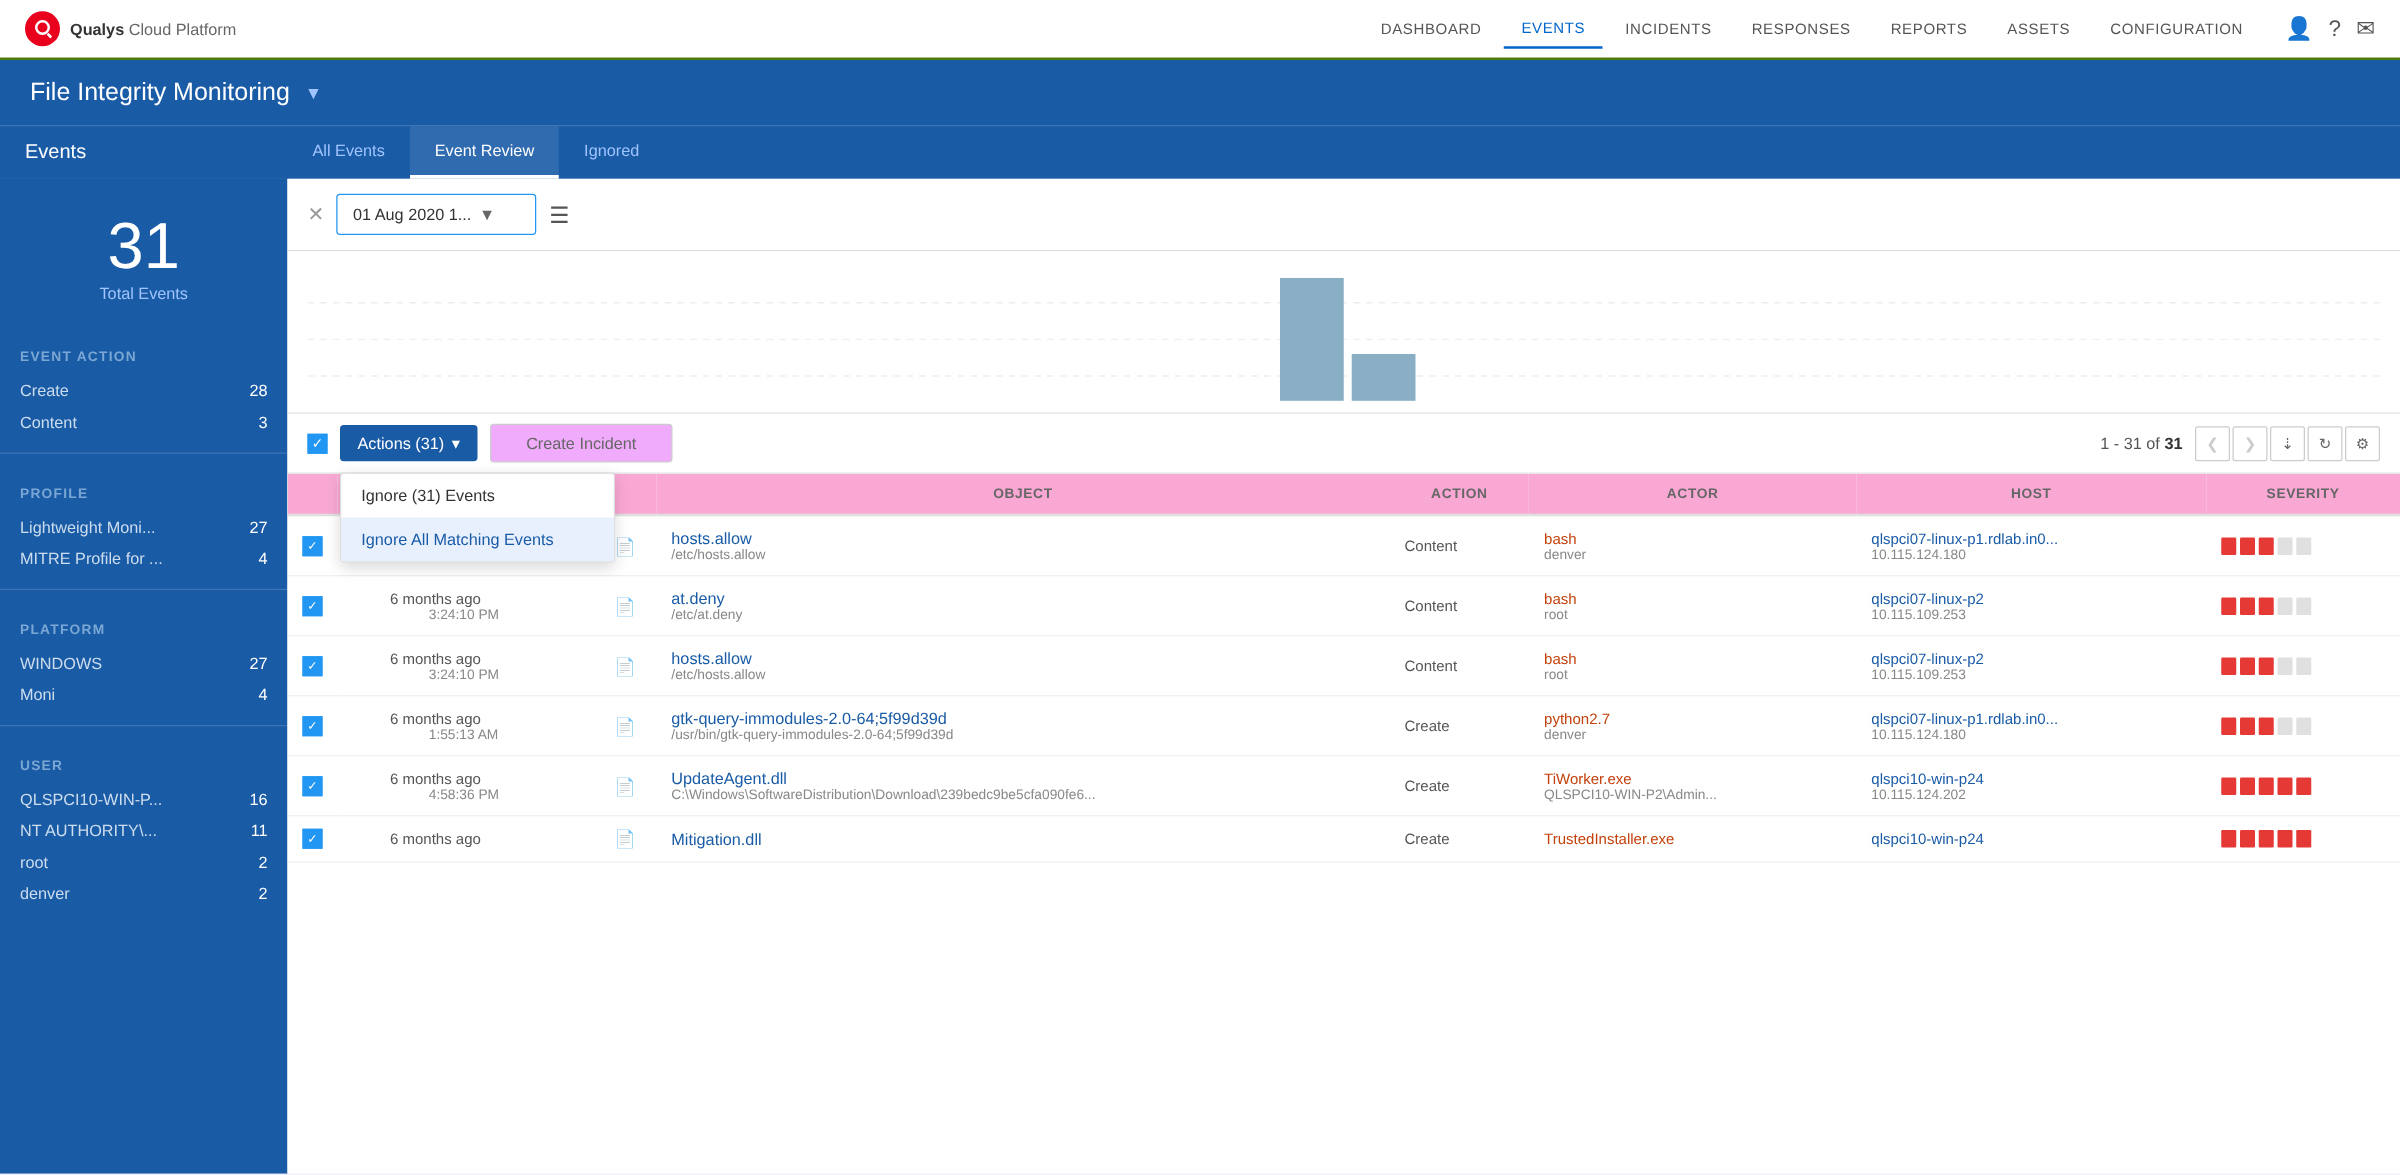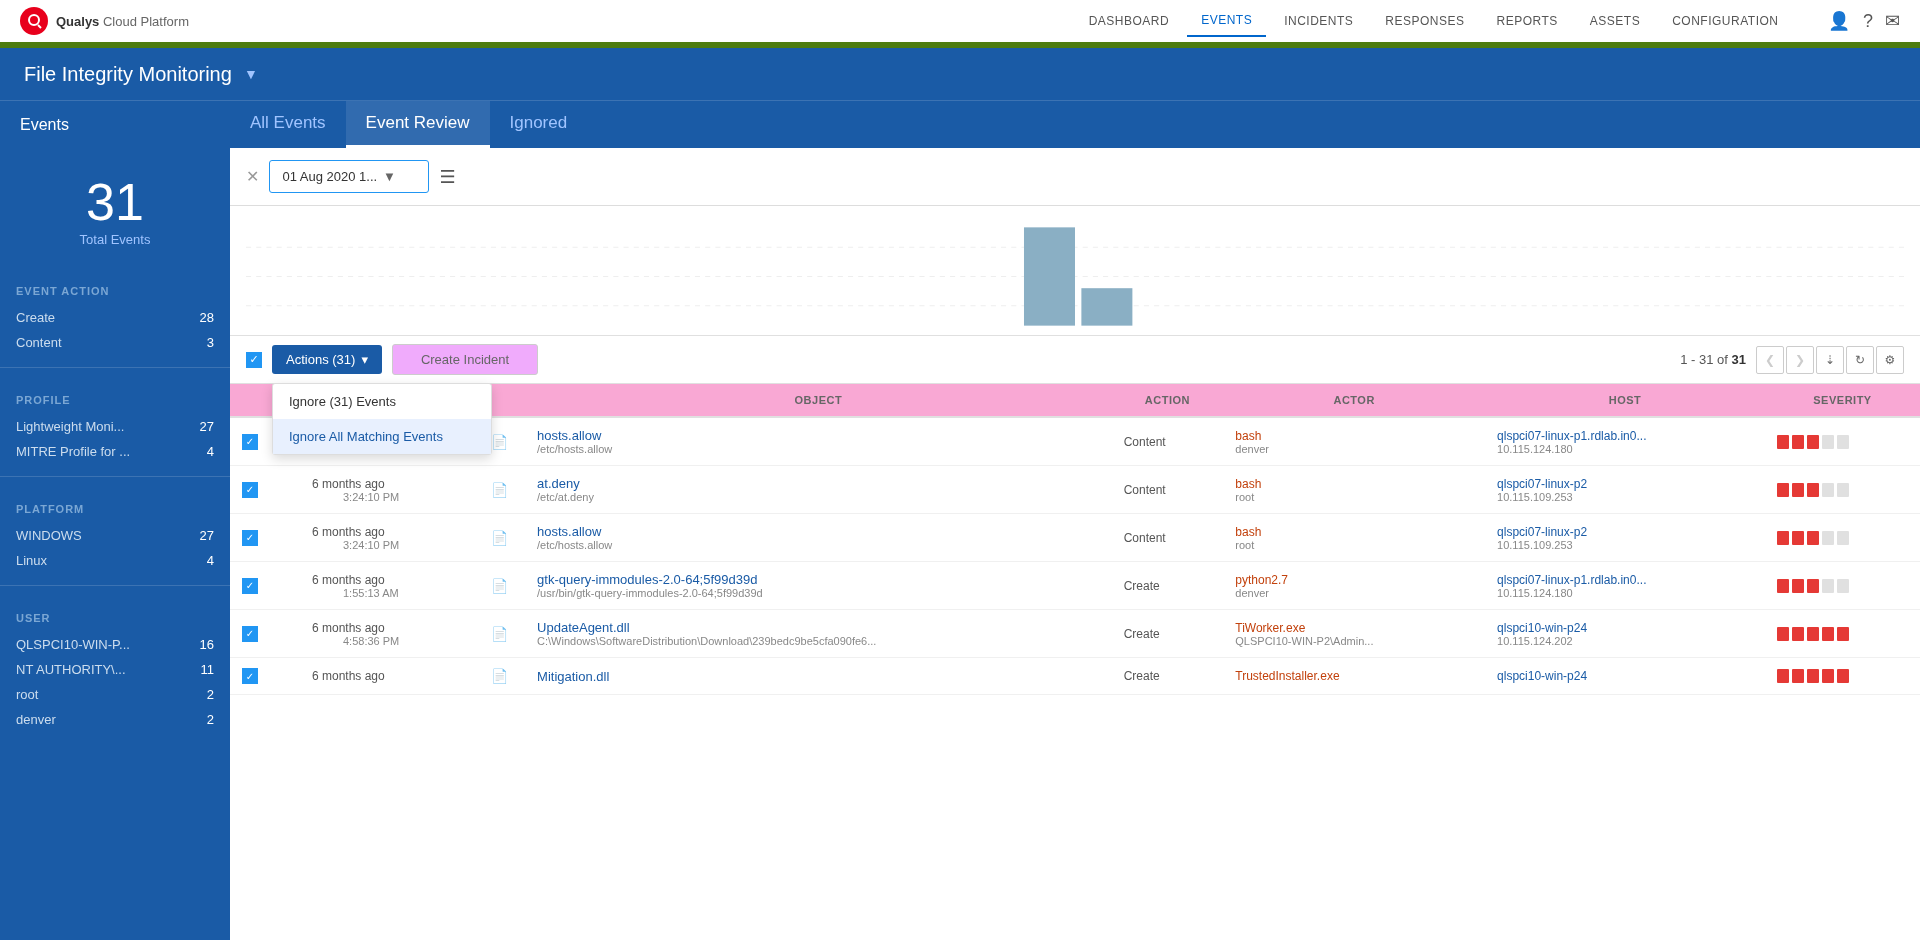--- a/index.html
+++ b/index.html
@@ -2,25 +2,25 @@
 <html><head>
   <meta charset="utf-8">
   <style>
     * { box-sizing: border-box; margin: 0; padding: 0; font-family: 'Segoe UI', Arial, sans-serif; }
     body { background: #f0f2f5; font-size: 13px; color: #333; }
 
     
     .top-bar {
       height: 48px;
       background: #fff;
-      border-bottom: 6px solid #4d7c0f;
+      border-bottom: 2px solid #4d7c0f;
       display: flex;
       align-items: center;
       padding: 0 20px;
-      gap: 20px;
+      gap: 4px;
     }
     .logo-area { display: flex; align-items: center; gap: 8px; }
     .logo-circle {
       width: 28px; height: 28px;
       background: #e8001c;
       border-radius: 50%;
       display: flex; align-items: center; justify-content: center;
       color: white; font-weight: bold; font-size: 12px;
     }
     .brand-name { font-size: 13px; color: #666; }
@@ -64,21 +64,21 @@
       display: flex;
       align-items: center;
       padding: 0 0 0 240px;
       height: 44px;
       border-bottom: 1px solid #1565c0;
     }
     .sub-tab {
       padding: 12px 20px;
       color: #a0c4ff;
       cursor: pointer;
-      font-size: 17px;
+      font-size: 13px;
       font-weight: 500;
       border-bottom: 3px solid transparent;
     }
     .sub-tab.active {
       color: white;
       border-bottom: 3px solid white;
       background: rgba(255,255,255,0.1);
     }
 
     
@@ -439,21 +439,21 @@
 
     <div class="sidebar-divider"></div>
 
     <div class="sidebar-section">
       <div class="sidebar-section-title">PLATFORM</div>
       <div class="sidebar-item">
         <span class="sidebar-item-label">WINDOWS</span>
         <span class="sidebar-item-count">27</span>
       </div>
       <div class="sidebar-item">
-        <span class="sidebar-item-label">Linux</span>
+        <span class="sidebar-item-label">Moni</span>
         <span class="sidebar-item-count">4</span>
       </div>
     </div>
 
     <div class="sidebar-divider"></div>
 
     <div class="sidebar-section">
       <div class="sidebar-section-title">USER</div>
       <div class="sidebar-item">
         <span class="sidebar-item-label">QLSPCI10-WIN-P...</span>

